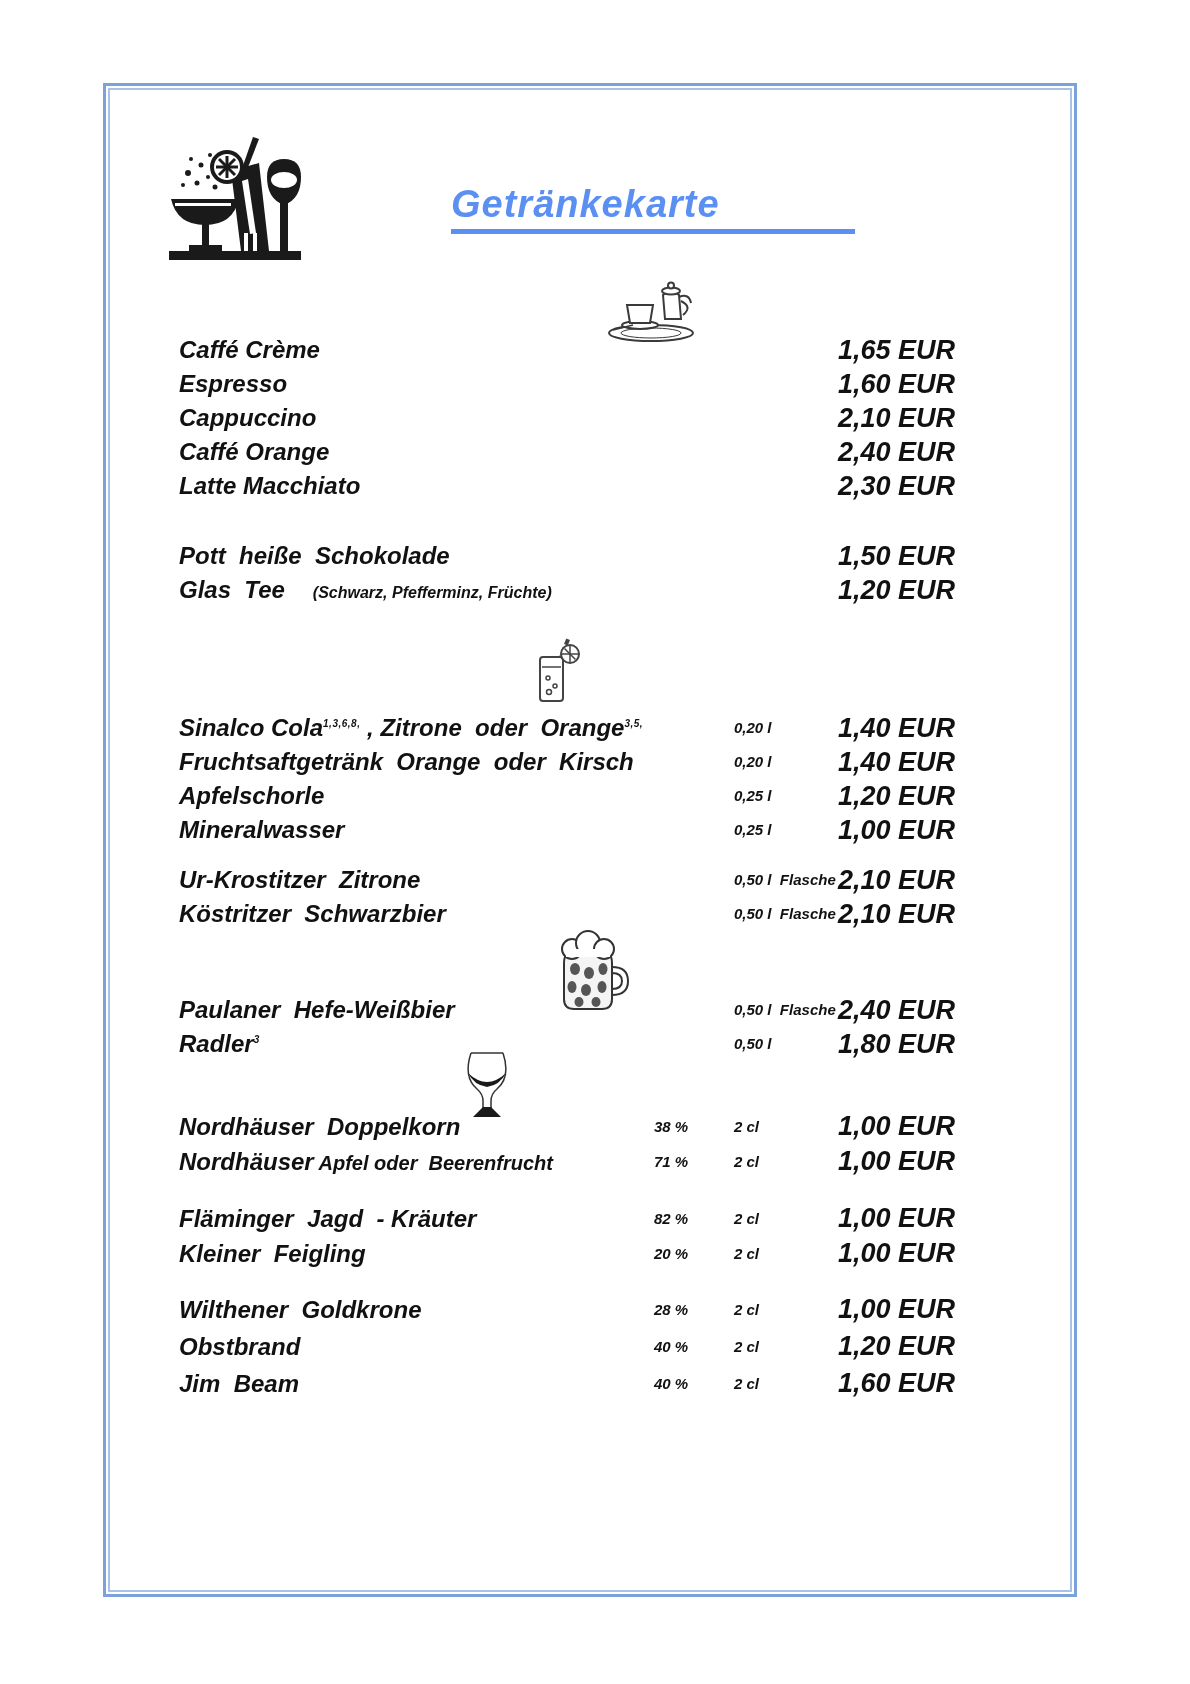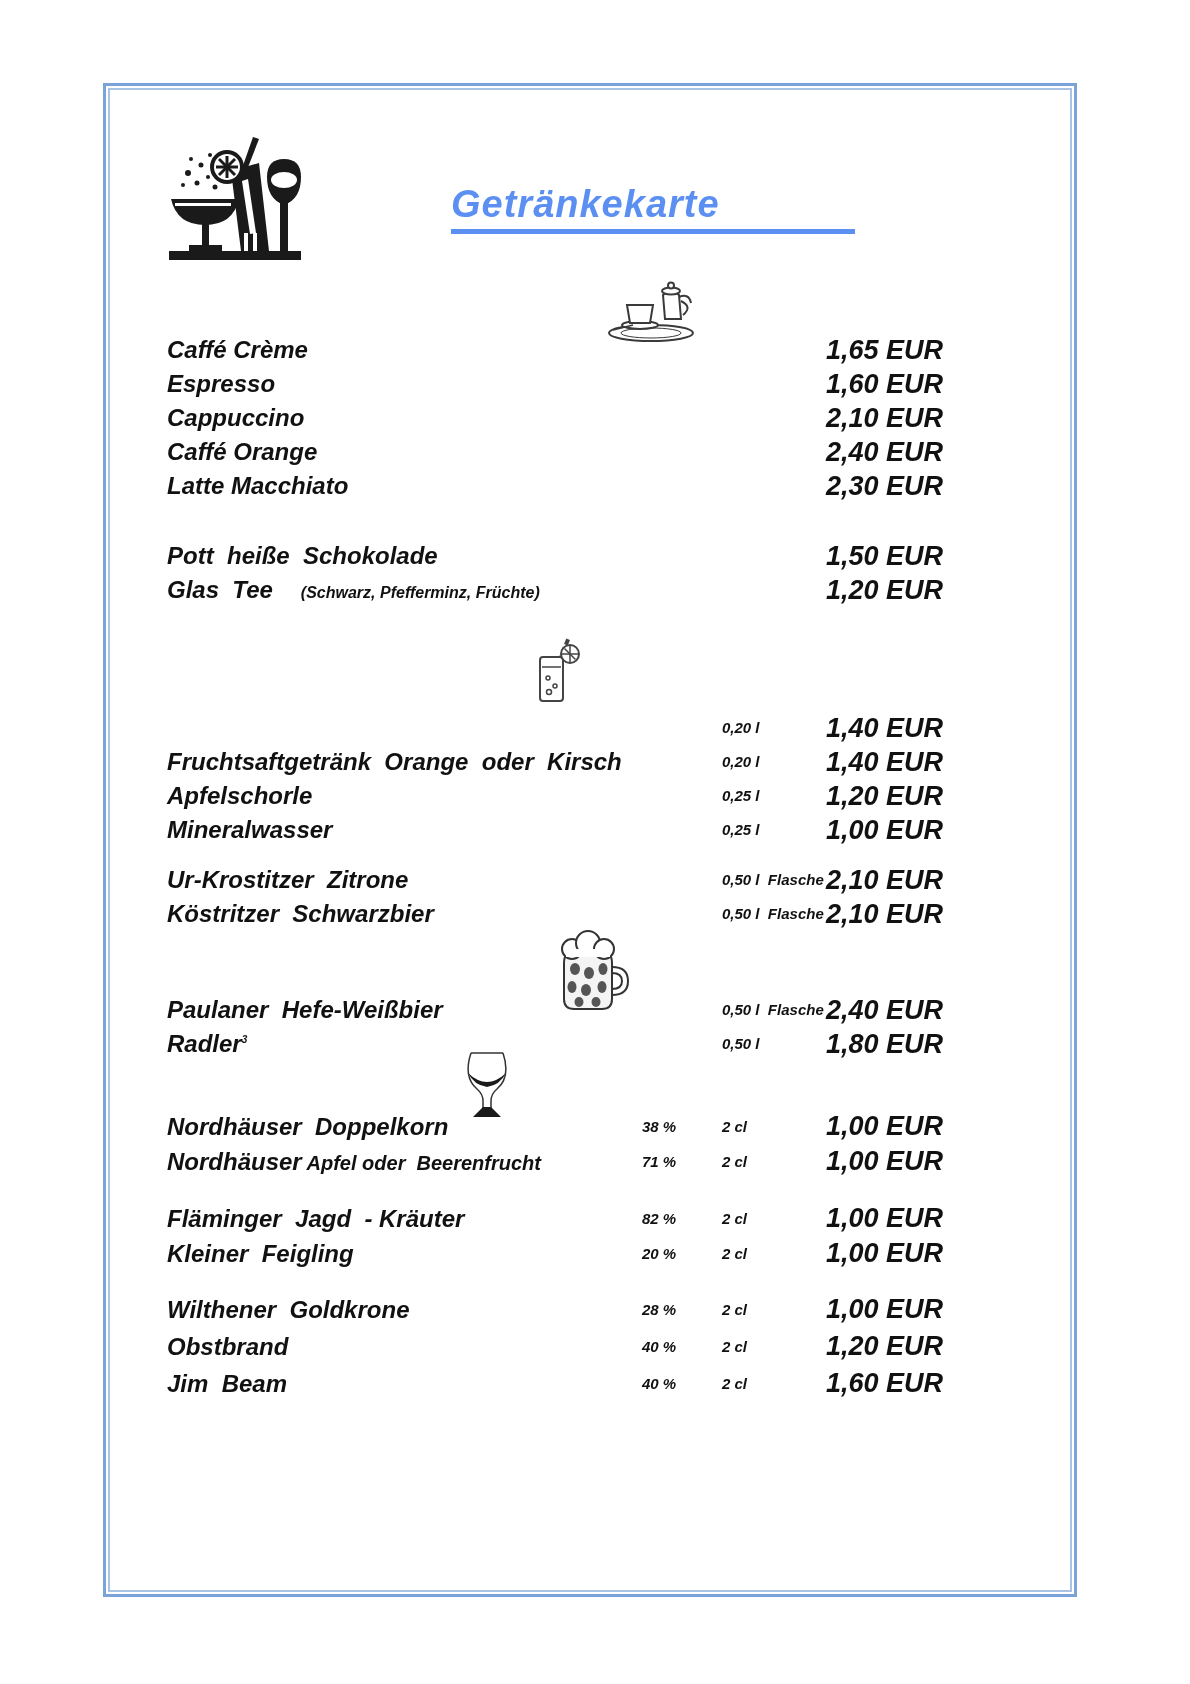--- a/index.html
+++ b/index.html
@@ -9,21 +9,21 @@
   .frame-outer{position:absolute;left:103px;top:83px;width:974px;height:1514px;
                border:3px solid #7ba3d9;box-sizing:border-box;}
   .frame-inner{position:absolute;inset:2px;border:2px solid #a9c3e6;}
   
   .content{position:absolute;left:103px;top:83px;width:974px;height:1514px;
            font-weight:bold;font-style:italic;color:#111;}
   .title{position:absolute;left:348px;top:56px;width:404px;text-align:left;
          font-size:38px;letter-spacing:1px;color:#5b8ff2;
          border-bottom:5px solid #5b8ff2;padding-bottom:3px;margin-top:44px;}
   
-  .group{position:absolute;left:4px;width:845px;}
+  .group{position:absolute;left:16px;width:845px;}
   .g1{top:250px}.g2{top:456px}.g3{top:628px}.g4{top:780px}
   .g5{top:910px}.g6{top:1026px;--rh:35px}.g7{top:1118px;--rh:35px}.g8{top:1208px;--rh:37px}
   .row{position:relative;height:var(--rh,34px);}
   .cell{position:absolute;top:0;line-height:var(--rh,34px);white-space:pre;color:#111;}
   .name{left:60px;font-size:24px;}
   .n2{font-size:24px;}
   .n2.small{font-size:20px;text-align:center;}
   .sup{font-size:10px;position:relative;top:-9px;letter-spacing:.5px;}
   .note{font-size:16px;margin-left:28px;}
   .pct{left:535px;font-size:15px;}
@@ -186,20 +186,21 @@
           <span class="cell name"><span class="n1">Pott  heiße  Schokolade</span></span>
           <span class="cell price">1,50 EUR</span>
         </div>
         <div class="row">
           <span class="cell name"><span class="n1">Glas  Tee</span><span class="note">(Schwarz, Pfefferminz, Früchte)</span></span>
           <span class="cell price">1,20 EUR</span>
         </div>
       </div>
     <div class="group g3">
         <div class="row">
+          <span class="cell name"><span class="n1">Sinalco Cola</span><span class="sup">1,3,6,8,</span><span class="n2"> , Zitrone  oder  Orange</span><span class="sup">3,5,</span></span>
           <span class="cell vol">0,20 l</span>
           <span class="cell price">1,40 EUR</span>
         </div>
         <div class="row">
           <span class="cell name"><span class="n1">Fruchtsaftgetränk  Orange  oder  Kirsch</span></span>
           <span class="cell vol">0,20 l</span>
           <span class="cell price">1,40 EUR</span>
         </div>
         <div class="row">
           <span class="cell name"><span class="n1">Apfelschorle</span></span>

